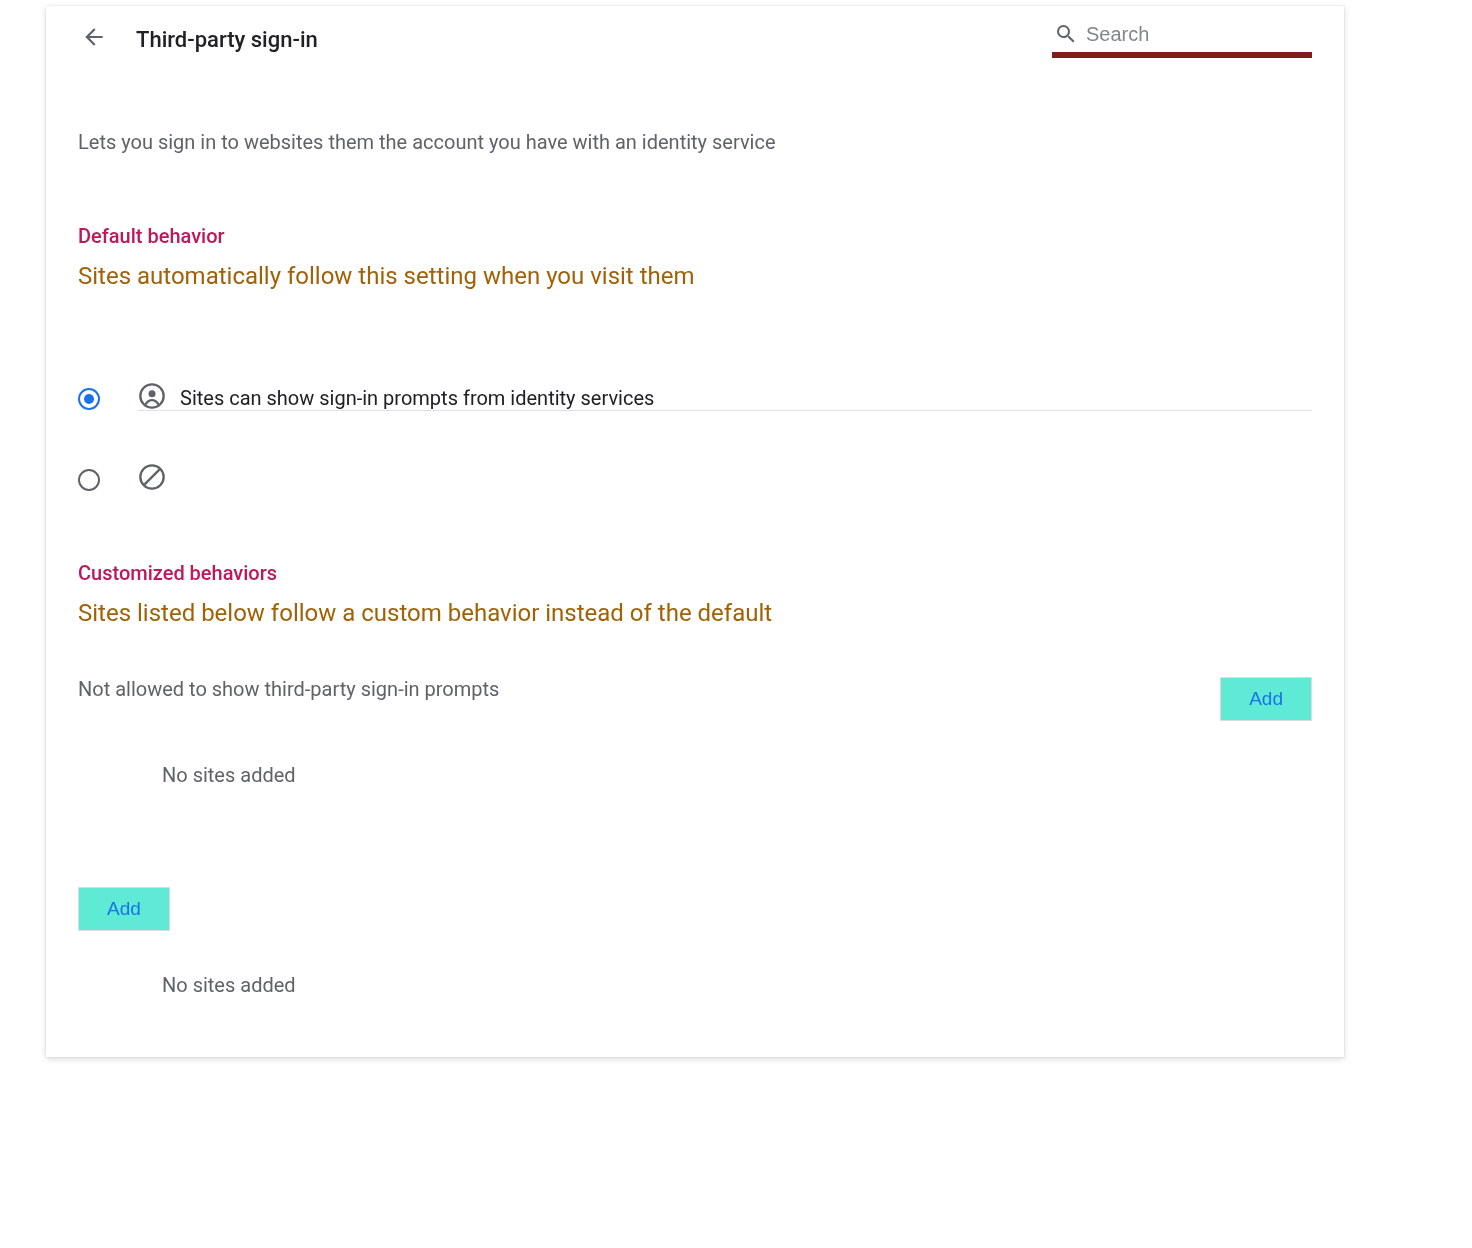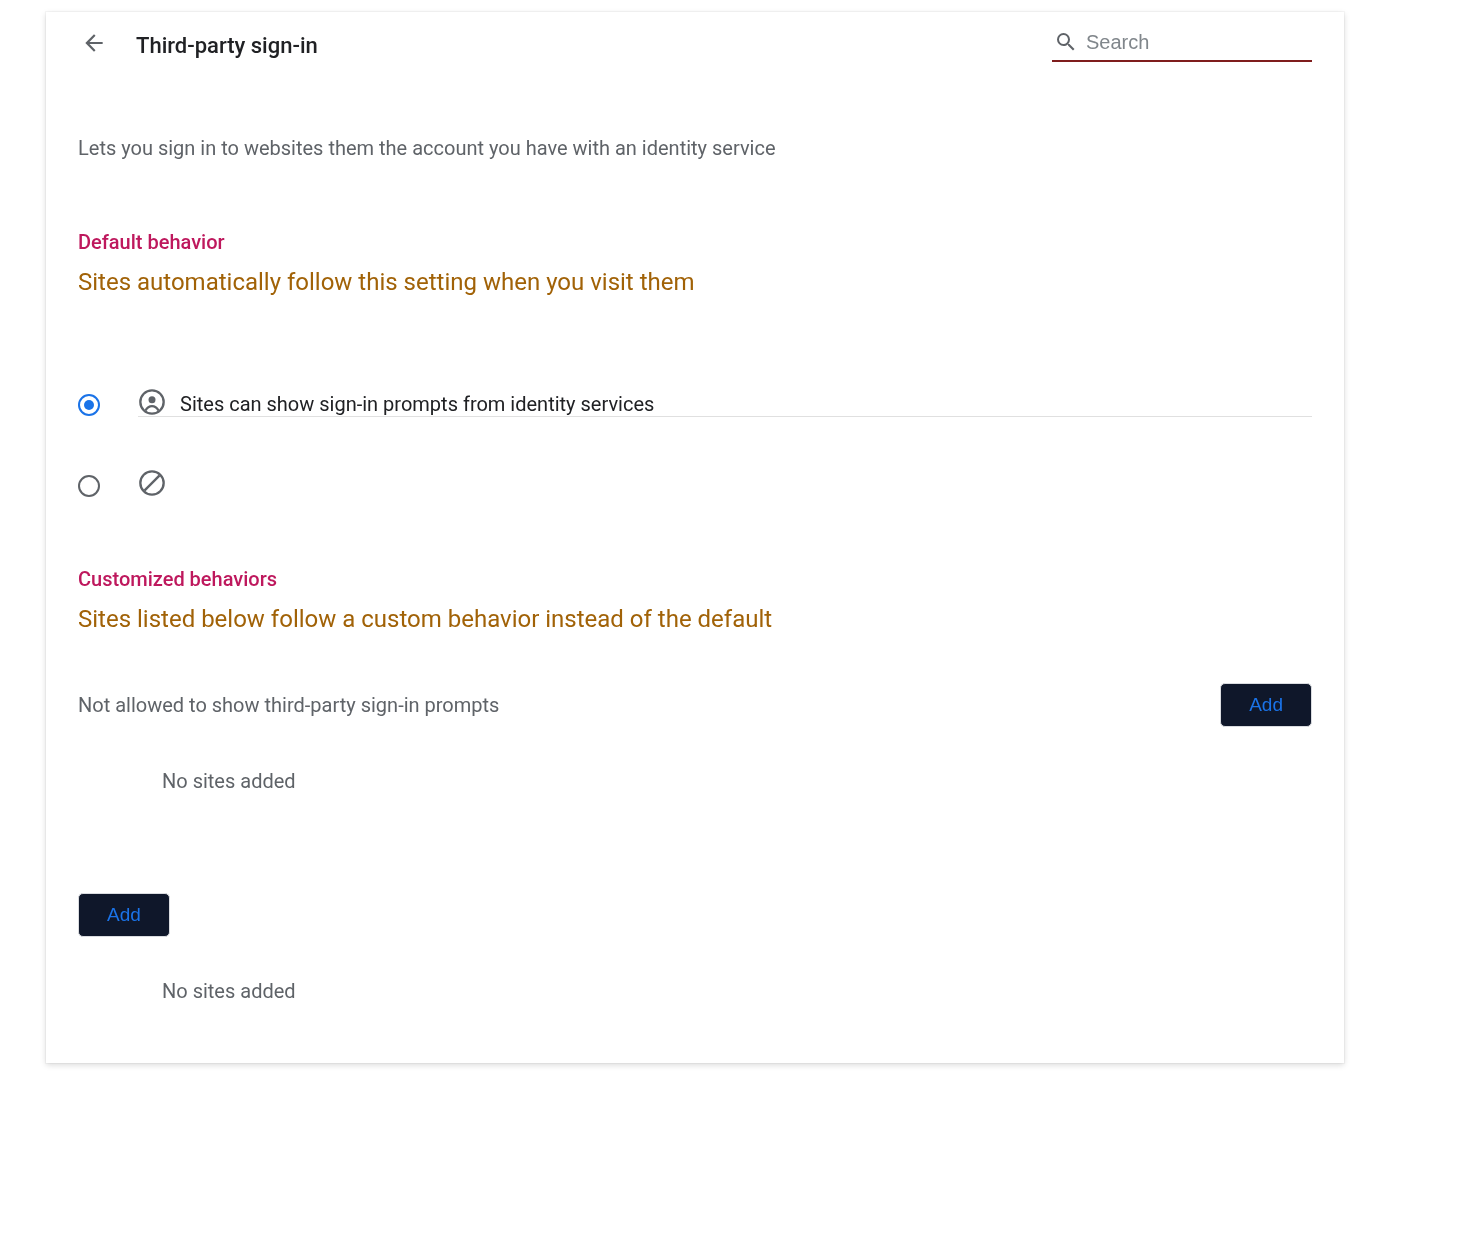--- a/index.html
+++ b/index.html
@@ -16,21 +16,21 @@
     .page {
       width: 1472px;
       min-height: 1248px;
       margin: 0 auto;
       position: relative;
     }
     .card {
       position: absolute;
       left: 46px;
       right: 128px;
-      top: 12px;
+      top: 6px;
       min-height: 1020px;
       background: #fff;
       box-shadow: 0 2px 6px rgba(0,0,0,0.15), 0 0 0 1px rgba(0,0,0,0.03);
       padding: 0;
     }
     .header {
       display: flex;
       align-items: center;
       padding: 16px 32px 20px 32px;
       height: 70px;
@@ -49,21 +49,21 @@
     .page-title {
       margin-left: 26px;
       font-size: 22px;
       font-weight: 500;
       color: #202124;
       flex: 1;
     }
     .search-wrap {
       display: flex;
       align-items: center;
-      border-bottom: 2px solid #7f1d1d;
+      border-bottom: 6px solid #7f1d1d;
       padding: 2px 2px 6px 2px;
       width: 260px;
     }
     .search-icon {
       color: #5f6368;
       display: flex;
       align-items: center;
       margin-right: 8px;
     }
     .search-input {
@@ -142,36 +142,35 @@
     .row-label {
       margin-left: 14px;
       font-size: 20px;
       color: #202124;
     }
     .gap {
       height: 70px;
     }
     .sub-section {
       display: flex;
-      align-items: center;
       margin-top: 50px;
     }
     .sub-section-label {
       flex: 1;
       color: #5f6368;
       font-size: 20px;
     }
     .add-btn {
-      background: #0f172a;
+      background: #5eead4;
       border: 1px solid #dadce0;
       color: #1a73e8;
       font-size: 19px;
       font-weight: 500;
       padding: 10px 28px;
-      border-radius: 5px;
+      border-radius: 0;
       cursor: pointer;
     }
     .empty-text {
       margin-top: 42px;
       margin-left: 84px;
       color: #5f6368;
       font-size: 20px;
     }
   </style>
 </head>

